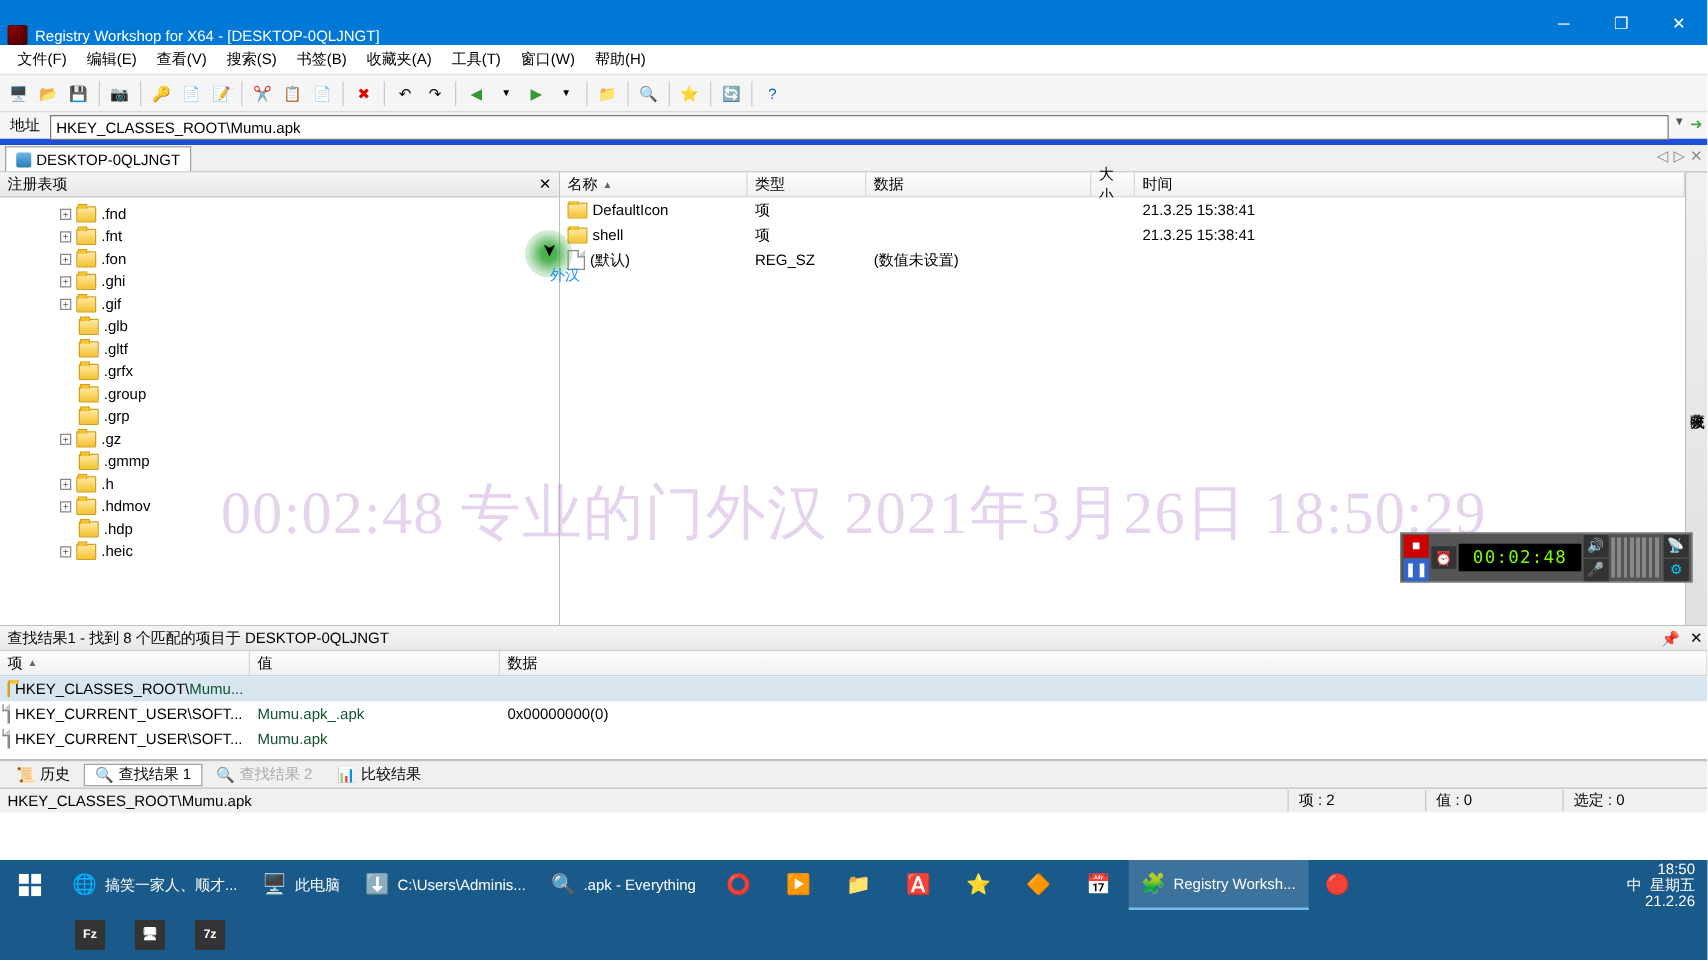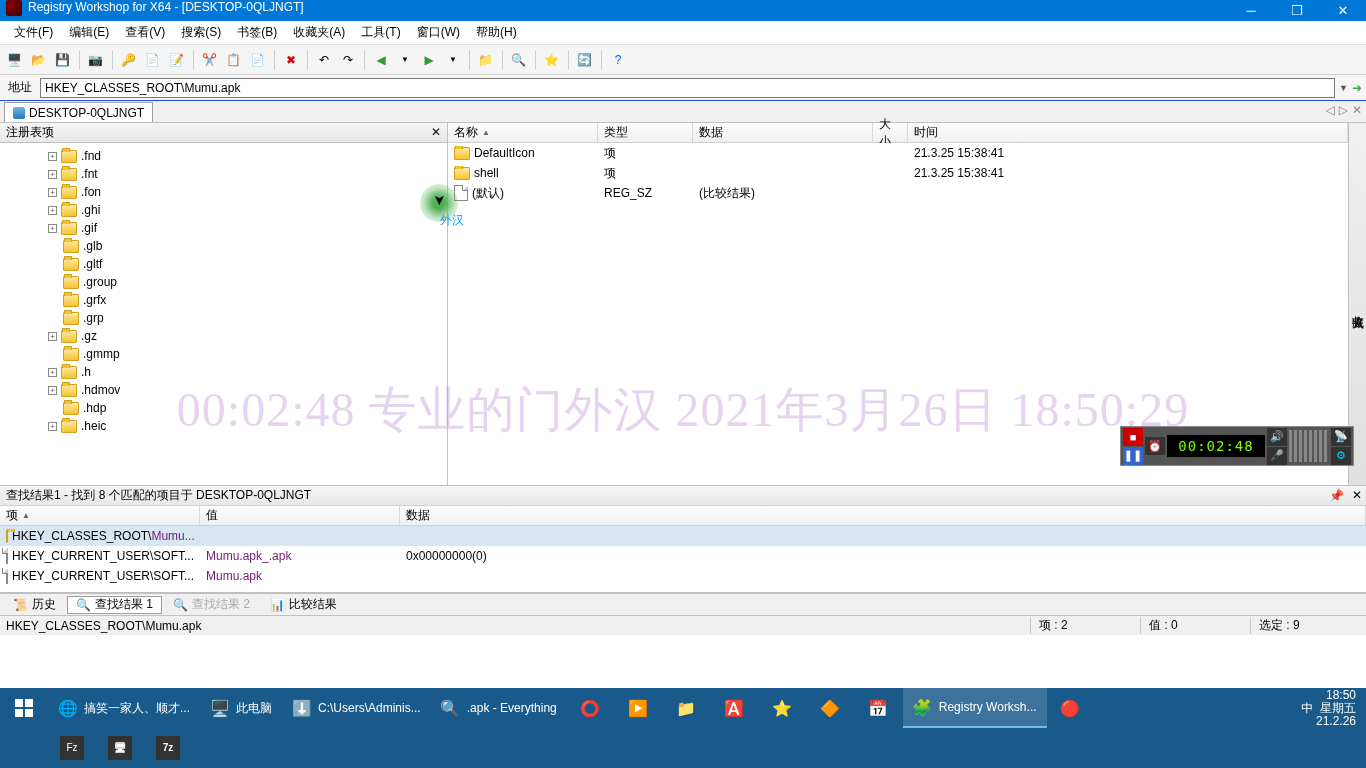--- a/index.html
+++ b/index.html
@@ -1,27 +1,27 @@
 <!DOCTYPE html>
 <html><head>
 <meta charset="utf-8">
 <style>
 *{box-sizing:border-box;margin:0;padding:0;font-family:"Microsoft YaHei","Segoe UI",sans-serif;font-size:12px;user-select:none}
 html,body{width:1366px;height:768px;overflow:hidden;background:#fff}
-.titlebar{height:21px;background:#0078d7;color:#fff;display:flex;align-items:flex-start;padding-left:6px}
+.titlebar{height:36px;background:#0078d7;color:#fff;display:flex;align-items:flex-end;padding-left:6px}
 .titlebar .icon{width:16px;height:16px;background:radial-gradient(circle at 30% 30%,#8b0000,#3a0000);margin-right:6px;border-radius:2px}
 .titlebar .title{flex:1;font-size:12px}
 .winbtns{display:flex;height:100%}
 .winbtn{width:46px;display:flex;align-items:center;justify-content:center;color:#fff;font-size:13px}
 .menubar{height:24px;background:#fff;display:flex;align-items:center;padding:0 6px;border-bottom:1px solid #e0e0e0}
 .menuitem{padding:3px 8px;cursor:default}
 .toolbar{height:30px;background:#f5f5f5;display:flex;align-items:center;padding:0 4px;gap:2px;border-bottom:1px solid #d0d0d0}
 .tbtn{width:22px;height:22px;display:flex;align-items:center;justify-content:center;border-radius:2px;cursor:default}
 .tsep{width:1px;height:20px;background:#ccc;margin:0 3px}
-.addrbar{height:26px;display:flex;align-items:center;padding:2px 4px;gap:4px;border-bottom:1px solid #1d4ed8;background:#f5f5f5}
+.addrbar{height:26px;display:flex;align-items:flex-start;padding:2px 4px;gap:4px;border-bottom:5px solid #1d4ed8;background:#f5f5f5}
 .addrlabel{padding:0 4px}
 .addrinput{flex:1;height:20px;border:1px solid #7a7a7a;padding:0 4px;background:#fff}
 .tabbar{height:22px;background:#f0f0f0;display:flex;align-items:flex-end;padding:0 4px;border-bottom:1px solid #c0c0c0;position:relative}
 .tab{height:20px;background:#fff;border:1px solid #a0a0a0;border-bottom:none;padding:2px 8px;display:flex;align-items:center;gap:4px;font-size:11px}
 .tab .ticon{width:12px;height:12px;background:linear-gradient(#6cb5e8,#2a7ab8);border-radius:2px}
 .tabbar .tabnav{position:absolute;right:4px;top:2px;display:flex;gap:4px;color:#888}
 .mainrow{display:flex;height:362px}
 .leftpane{width:448px;display:flex;flex-direction:column;border-right:1px solid #c0c0c0}
 .panehdr{height:20px;background:linear-gradient(#f5f5f5,#e8e8e8);border-bottom:1px solid #c0c0c0;display:flex;align-items:center;padding:0 6px;position:relative}
 .panehdr .x{position:absolute;right:4px;top:2px;width:14px;height:14px;text-align:center;line-height:14px;cursor:default}
@@ -41,21 +41,21 @@
 .sidewrap{display:flex;height:362px}
 .searchpane{border-top:1px solid #c0c0c0;border-bottom:1px solid #c0c0c0}
 .searchhdr{height:20px;background:linear-gradient(#f5f5f5,#e8e8e8);display:flex;align-items:center;padding:0 6px;position:relative;border-bottom:1px solid #d0d0d0}
 .searchhdr .pin{position:absolute;right:22px;top:3px}
 .searchhdr .x{position:absolute;right:4px;top:2px}
 .searchcols{height:20px;background:linear-gradient(#fdfdfd,#f0f0f0);border-bottom:1px solid #d0d0d0;display:flex}
 .searchbody{height:66px;background:#fff;overflow:auto}
 .srow{display:flex;height:20px;align-items:center}
 .srow.sel{background:#d8e6f2}
 .scell{padding:0 6px;overflow:hidden;white-space:nowrap;text-overflow:ellipsis}
-.hilite{color:#701a75}
+.hilite{color:#14532d}
 .bottomtabs{height:22px;background:#f0f0f0;border-top:1px solid #c0c0c0;display:flex;align-items:center;padding:0 4px;gap:2px}
 .btab{height:18px;padding:2px 8px;display:flex;align-items:center;gap:4px;border:1px solid transparent;cursor:default;font-size:11px}
 .btab.active{background:#fff;border:1px solid #a0a0a0}
 .btab.disabled{color:#aaa}
 .statusbar{height:20px;background:#f0f0f0;border-top:1px solid #c0c0c0;display:flex;align-items:center;padding:0 6px;font-size:11px}
 .statusbar .sf{flex:1}
 .statusbar .sc{width:110px;border-left:1px solid #c8c8c8;padding-left:8px}
 .taskbar{position:absolute;left:0;bottom:0;width:1366px;height:80px;background:#1a5a8a;display:flex;flex-direction:column}
 .tbrow{height:40px;display:flex;align-items:center}
 .tbstart{width:48px;height:40px;display:flex;align-items:center;justify-content:center;color:#fff}
@@ -194,26 +194,26 @@
             <span>.glb</span>
           </div>
           <div class="treeitem">
             <span class="noexp"></span>
             <span class="folder"></span>
             <span>.gltf</span>
           </div>
           <div class="treeitem">
             <span class="noexp"></span>
             <span class="folder"></span>
+            <span>.grfx</span>
+          </div>
+          <div class="treeitem">
+            <span class="noexp"></span>
+            <span class="folder"></span>
             <span>.group</span>
-          </div>
-          <div class="treeitem">
-            <span class="noexp"></span>
-            <span class="folder"></span>
-            <span>.grfx</span>
           </div>
           <div class="treeitem">
             <span class="noexp"></span>
             <span class="folder"></span>
             <span>.grp</span>
           </div>
           <div class="treeitem">
             <span class="exp">+</span>
             <span class="folder"></span>
             <span>.gz</span>
@@ -284,21 +284,21 @@
             <div class="lcell" style="width:180px"></div>
             <div class="lcell" style="width:35px"></div>
             <div class="lcell" style="flex:1">21.3.25 15:38:41</div>
           </div>
           <div class="listrow">
             <div class="lcell" style="width:150px;display:flex;align-items:center;gap:4px">
               <span class="pageicon"></span>
               <span>(默认)</span>
             </div>
             <div class="lcell" style="width:95px">REG_SZ</div>
-            <div class="lcell" style="width:180px">(比较结果)</div>
+            <div class="lcell" style="width:180px">(数值未设置)</div>
             <div class="lcell" style="width:35px"></div>
             <div class="lcell" style="flex:1"></div>
           </div>
         </div>
   </div>
 </div>
 <div class="sidebar"><span>收藏夹</span></div>
 </div>
 
 <div class="searchpane">
@@ -354,21 +354,21 @@
     <div class="btab">
       <span>📊</span>
       <span>比较结果</span>
     </div>
   </div>
 
 <div class="statusbar">
   <div class="sf">HKEY_CLASSES_ROOT\Mumu.apk</div>
   <div class="sc">项 : 2</div>
   <div class="sc">值 : 0</div>
-  <div class="sc">选定 : 9</div>
+  <div class="sc">选定 : 0</div>
 </div>
 
 <div class="watermark">00:02:48  专业的门外汉  2021年3月26日 18:50:29</div>
 <div class="cursor-mark"></div>
 <div class="cursor-sub">外汉</div>
 
 <div class="recorder">
   <div style="display:flex;flex-direction:column;gap:1px">
     <div class="rb" style="background:#c00">■</div>
     <div class="rb" style="background:#36c">❚❚</div>
@@ -445,21 +445,21 @@
     <div class="tbclock">
       <div>18:50</div>
       <div><span>中</span>&nbsp;&nbsp;<span>星期五</span></div>
       <div>21.2.26</div>
     </div>
   </div>
   <div class="tbrow">
     <div class="tbstart"></div>
     <div id="tbrow2" style="display:flex">
         <div class="tbitem">
-          <span class="tbi" style="background:#333;color:#fff;font-size:10px;font-weight:normal;width:24px;height:24px;line-height:24px;text-align:center">Fz</span>
+          <span class="tbi" style="background:#333;color:#fff;font-size:10px;font-weight:bold;width:24px;height:24px;line-height:24px;text-align:center">Fz</span>
         </div>
         <div class="tbitem">
           <span class="tbi" style="background:#333;color:#fff;font-size:10px;font-weight:bold;width:24px;height:24px;line-height:24px;text-align:center">🖥</span>
         </div>
         <div class="tbitem">
           <span class="tbi" style="background:#333;color:#fff;font-size:10px;font-weight:bold;width:24px;height:24px;line-height:24px;text-align:center">7z</span>
         </div>
       </div>
   </div>
 </div>

